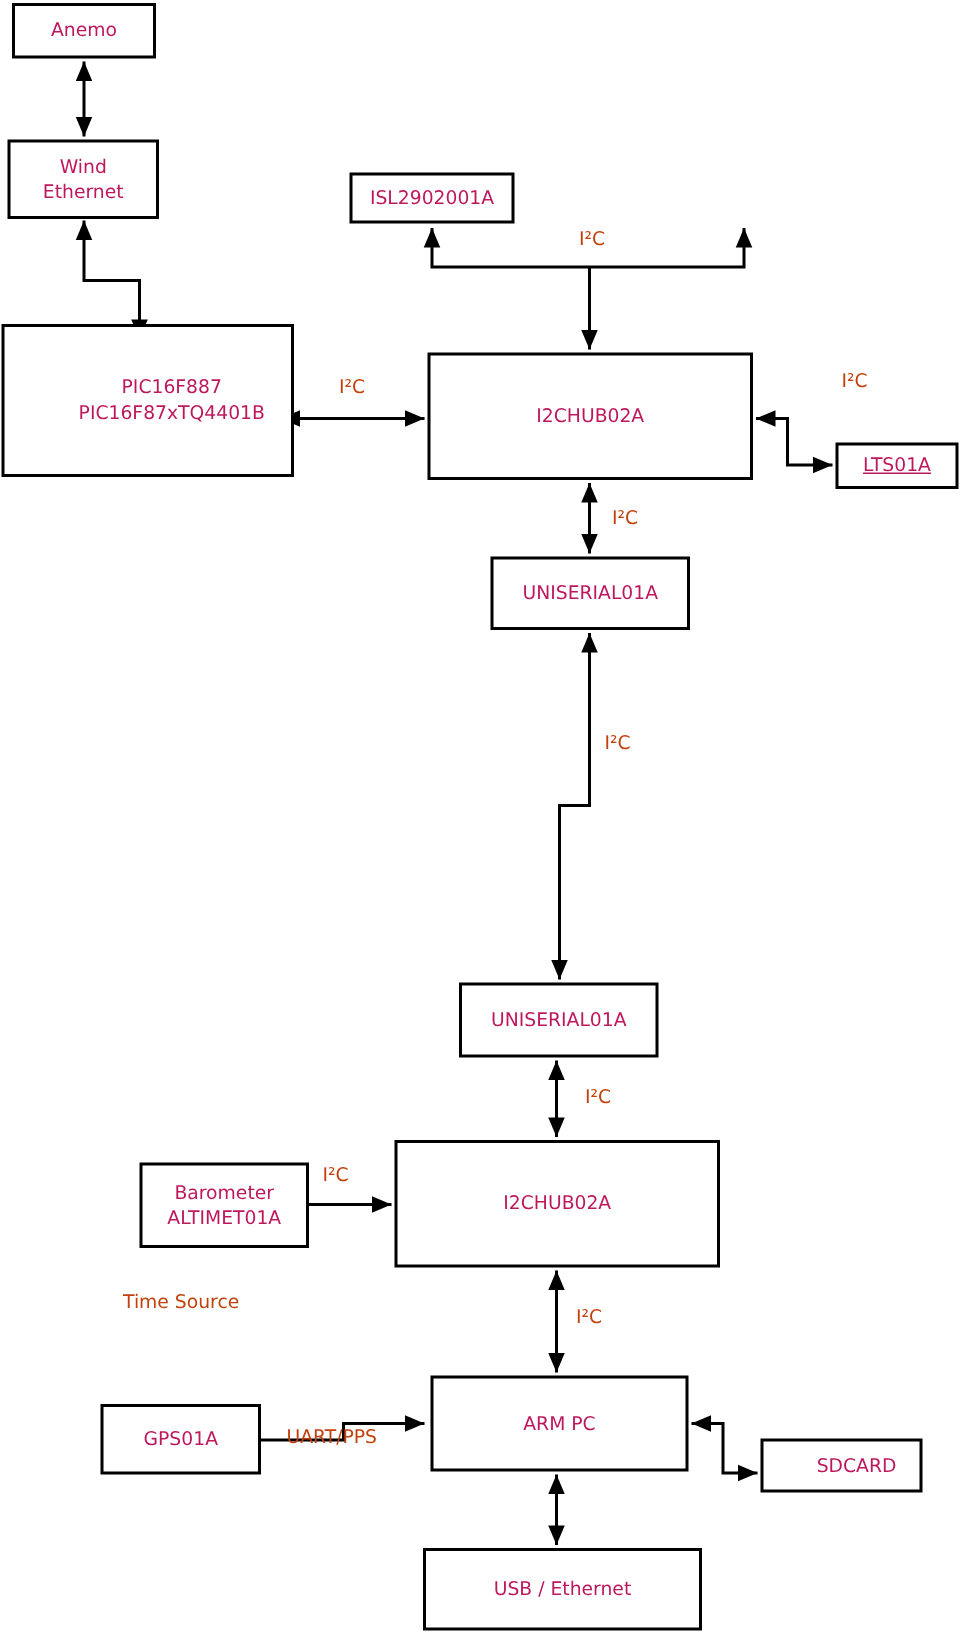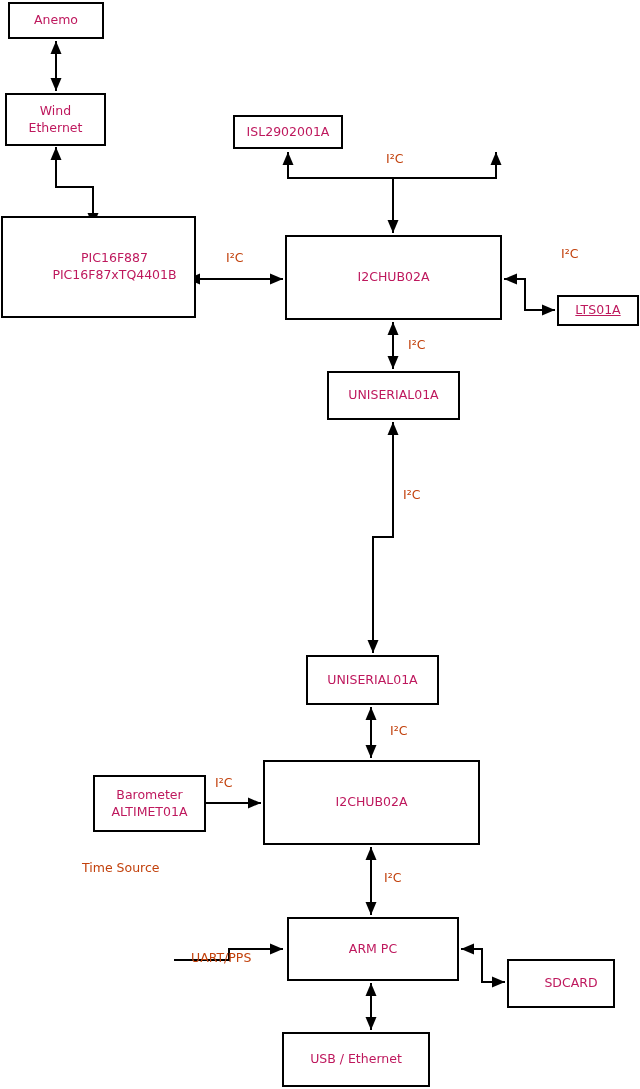--- a/index.html
+++ b/index.html
@@ -51,22 +51,22 @@
   #n-isl     { left: 233px; top: 115px;  width: 110px; height: 34px; }
   #n-sht     { left: 440px; top: 114px;  width: 110px; height: 35px; }
   #n-hub1    { left: 285px; top: 235px;  width: 217px; height: 85px; }
   #n-lts     { left: 557px; top: 295px;  width: 82px;  height: 31px; text-decoration: underline; }
   #n-uni1    { left: 327px; top: 371px;  width: 133px; height: 49px; }
   #n-uni2    { left: 306px; top: 655px;  width: 133px; height: 50px; }
   #n-hub2    { left: 263px; top: 760px;  width: 217px; height: 85px; }
   #n-baro    { left: 74px;  top: 775px;  width: 113px; height: 57px; margin-left: 19px; }
   #n-gps     { left: 67px;  top: 936px;  width: 107px; height: 47px; }
   #n-arm     { left: 287px; top: 917px;  width: 172px; height: 64px; text-align: center; }
-  #n-sdcard  { left: 507px; top: 959px;  width: 108px; height: 49px; padding-left: 20px; }
-  #n-usb     { left: 282px; top: 1032px; width: 148px; height: 55px; }
+  #n-sdcard  { left: 507px; top: 959px;  width: 108px; height: 36px; padding-left: 20px; }
+  #n-usb     { left: 282px; top: 1032px; width: 186px; height: 55px; }
   
   #l-i2c-pic-hub1   { left: 226px; top: 250px; }
   #l-i2c-branch     { left: 386px; top: 151px; }
   #l-i2c-hub1-lts   { left: 561px; top: 246px; }
   #l-i2c-hub1-uni1  { left: 408px; top: 337px; }
   #l-i2c-uni1-uni2  { left: 403px; top: 487px; }
   #l-i2c-uni2-hub2  { left: 390px; top: 723px; }
   #l-i2c-baro-hub2  { left: 215px; top: 775px; }
   #l-i2c-hub2-arm   { left: 384px; top: 870px; }
   #l-time-source    { left: 82px;  top: 860px; }
@@ -196,20 +196,23 @@
 
   <div class="node" id="n-hub2">
     <span>I2CHUB02A</span>
   </div>
 
   <div class="node" id="n-baro">
     <span>Barometer</span>
     <span>ALTIMET01A</span>
   </div>
 
+  <div class="node" id="n-gps">
+    <span>GPS01A</span>
+  </div>
 
   <div class="node" id="n-arm">
     <span>ARM PC</span>
   </div>
 
   <div class="node" id="n-sdcard">
     <span>SDCARD</span>
   </div>
 
   <div class="node" id="n-usb">

